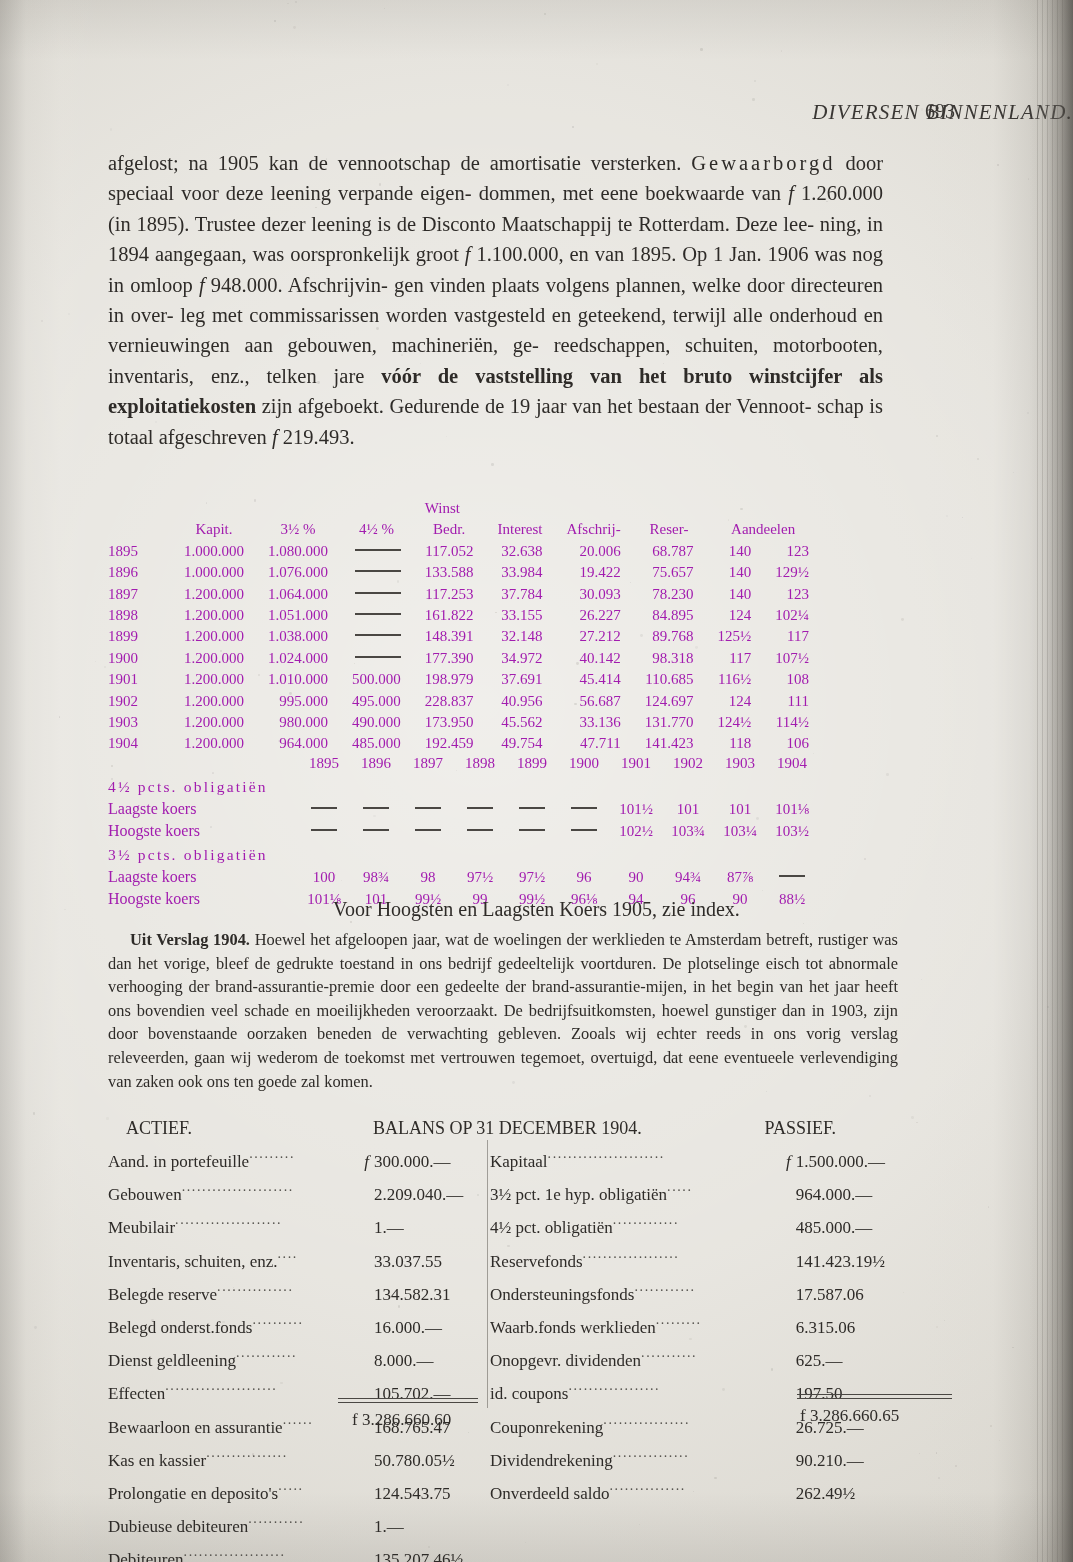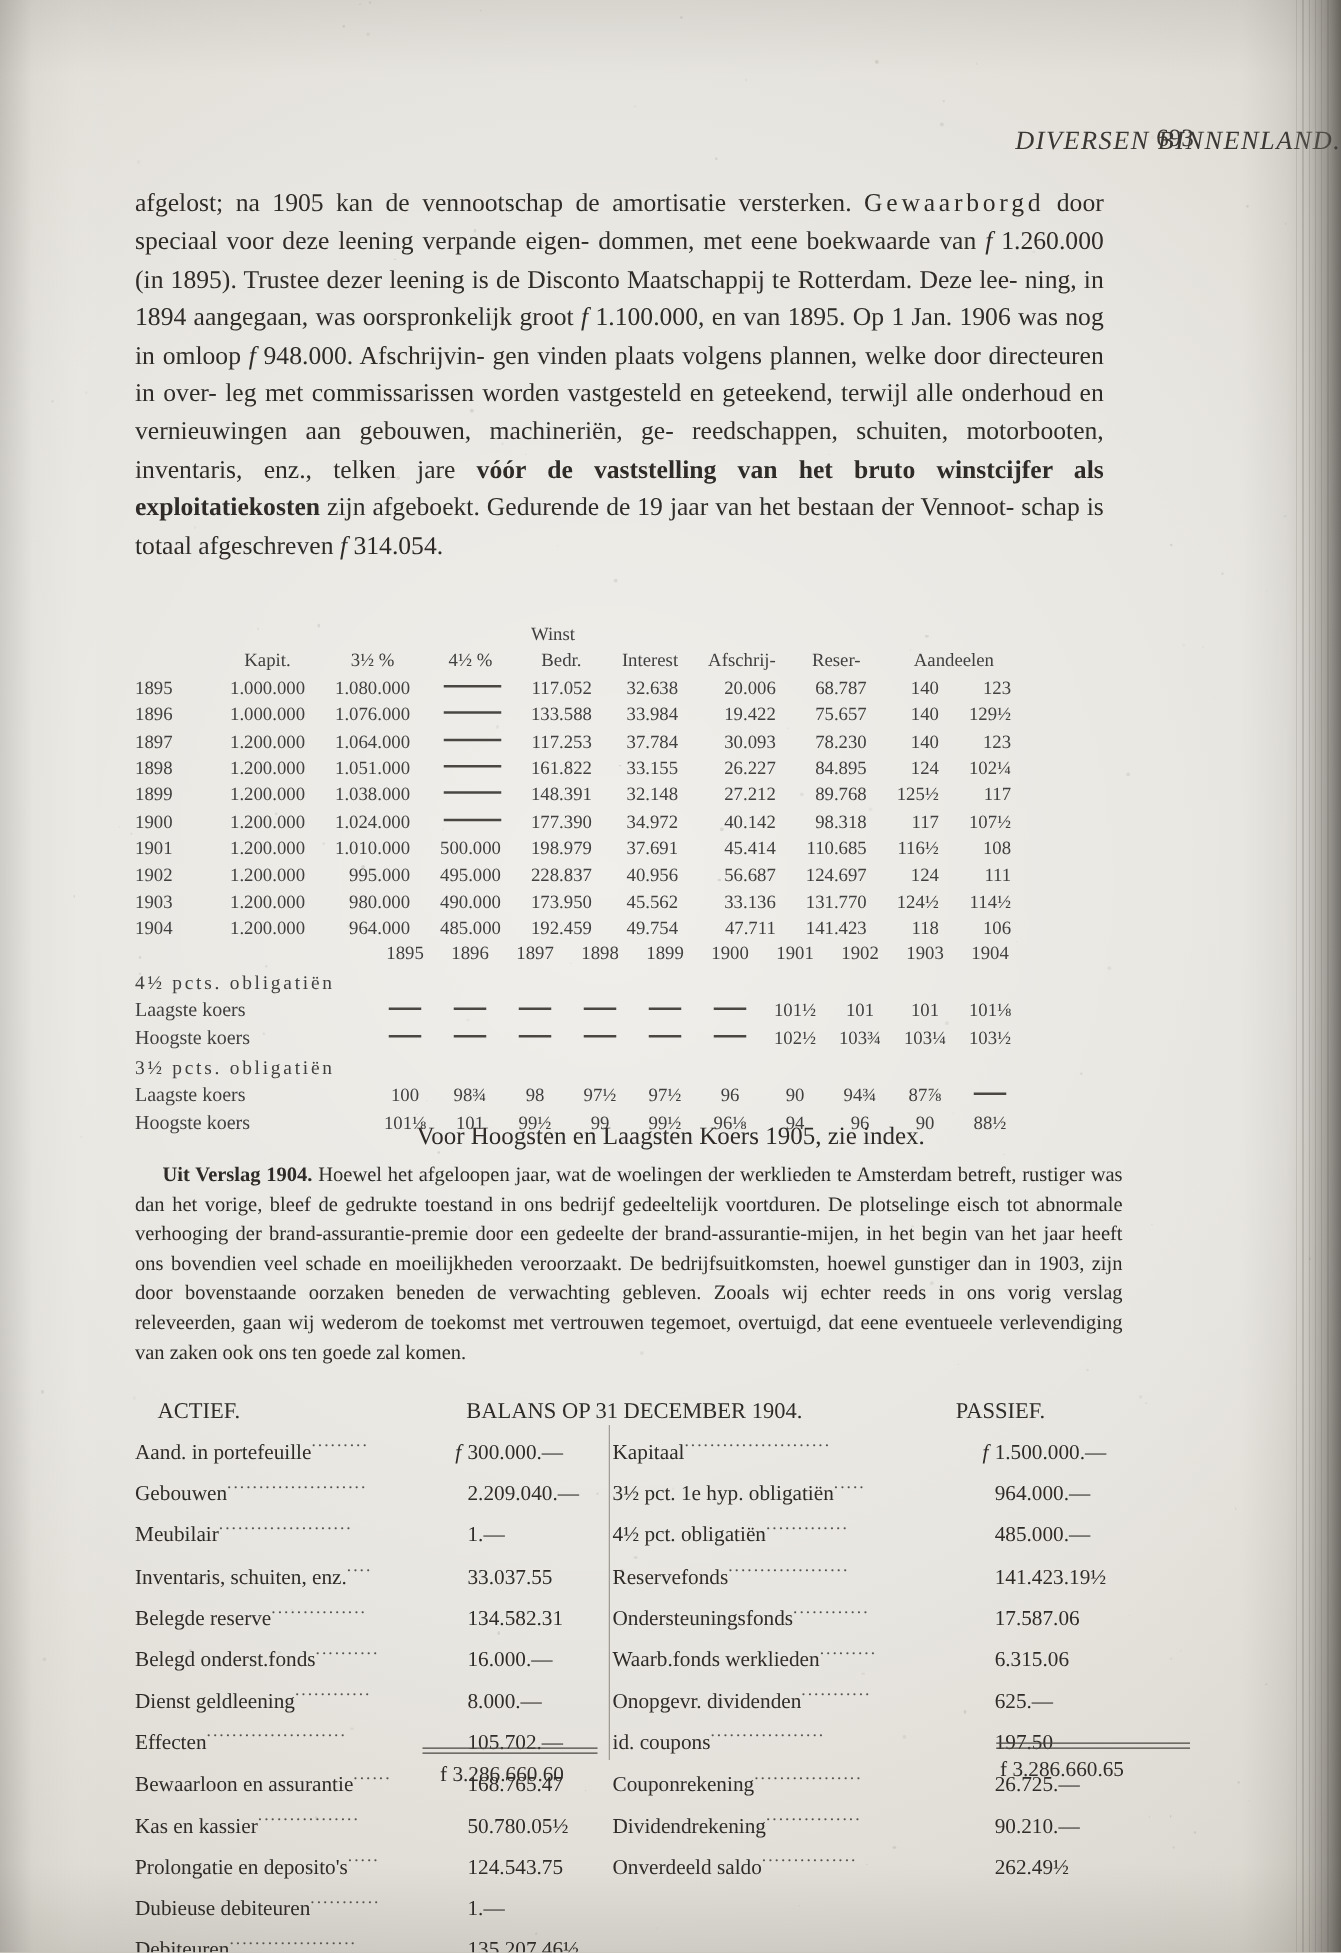--- a/index.html
+++ b/index.html
@@ -101,21 +101,21 @@
   }
   .bodytext p { margin: 0; }
   .sp { letter-spacing: 3px; }
   .bold { font-weight: bold; }
   .fl { font-style: italic; font-family: "Liberation Serif", serif; }
 
   
   .tbl {
     position: absolute;
     font-size: 15px;
-    color: #404040;
+    color: #a21caf;
     border-collapse: collapse;
     white-space: nowrap;
   }
   .tbl td, .tbl th {
     padding: 0;
     font-weight: normal;
     text-align: right;
     vertical-align: bottom;
   }
 
@@ -286,21 +286,21 @@
         <span>dommen, met eene boekwaarde van </span><span class="fl">f</span><span> 1.260.000 (in 1895). Trustee</span>
         <span>dezer leening is de Disconto Maatschappij te Rotterdam. Deze lee-</span>
         <span>ning, in 1894 aangegaan, was oorspronkelijk groot </span><span class="fl">f</span><span> 1.100.000, en</span>
         <span>van 1895. Op 1 Jan. 1906 was nog in omloop </span><span class="fl">f</span><span> 948.000. Afschrijvin-</span>
         <span>gen vinden plaats volgens plannen, welke door directeuren in over-</span>
         <span>leg met commissarissen worden vastgesteld en geteekend, terwijl</span>
         <span>alle onderhoud en vernieuwingen aan gebouwen, machineriën, ge-</span>
         <span>reedschappen, schuiten, motorbooten, inventaris, enz., telken jare</span>
         <span class="bold">vóór de vaststelling van het bruto winstcijfer als exploitatiekosten</span>
         <span>zijn afgeboekt. Gedurende de 19 jaar van het bestaan der Vennoot-</span>
-        <span>schap is totaal afgeschreven </span><span class="fl">f</span><span> 314.054.</span>
+        <span>schap is totaal afgeschreven </span><span class="fl">f</span><span> 219.493.</span>
       </p>
     </div>
 
     <table class="tbl" id="main-table">
       <thead>
         <tr>
           <td></td>
             <td></td>
             <td></td>
             <td></td>

